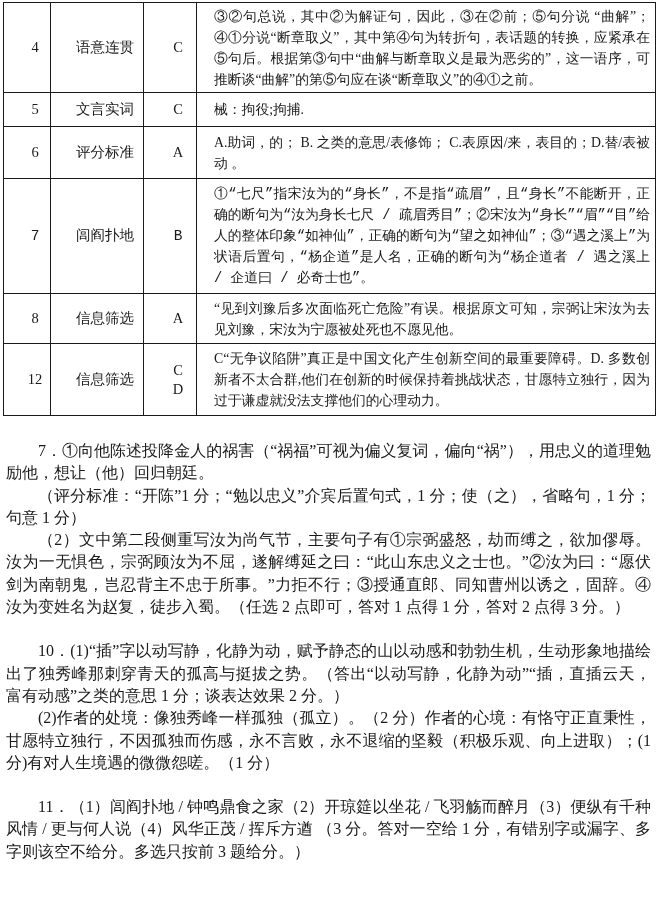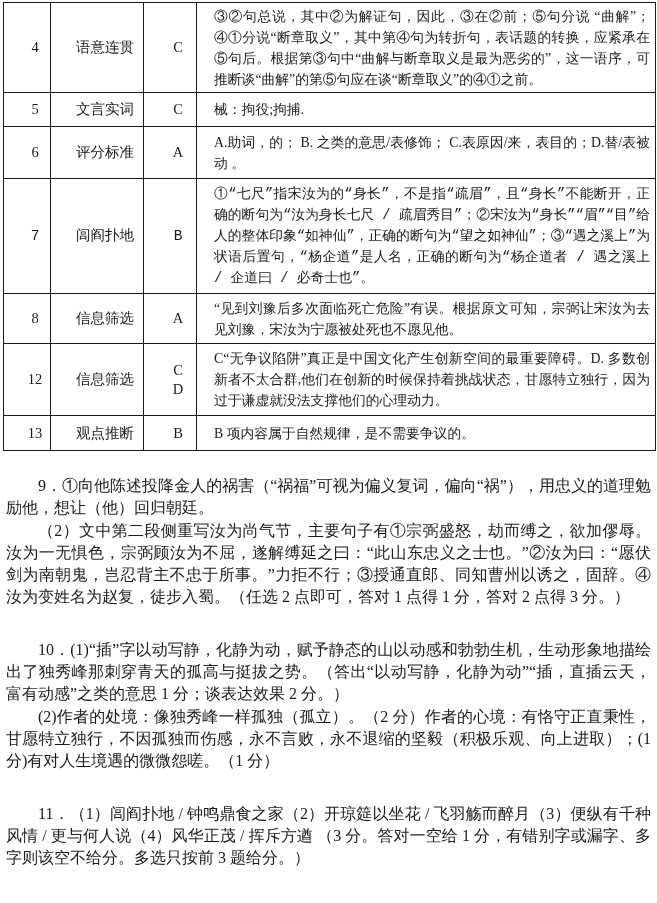--- a/index.html
+++ b/index.html
@@ -51,21 +51,21 @@
     margin-top: 24px;
     padding: 0 4px 0 3px;
     font-size: 16px;
     line-height: 22.3px;
   }
   .answers p {
     margin: 0;
     text-indent: 2em;
     text-align: justify;
   }
-  .answers p.gap { margin-top: 30px; }
+  .answers p.gap { margin-top: 22px; }
 </style>
 </head>
 <body>
 
 <div class="page">
 
   <table class="answer-table">
     <colgroup>
       <col class="c1">
         <col class="c2">
@@ -103,31 +103,26 @@
         <td class="cell-ans">A</td>
         <td class="cell-det">“见到刘豫后多次面临死亡危险”有误。根据原文可知，宗弼让宋汝为去见刘豫，宋汝为宁愿被处死也不愿见他。</td>
       </tr>
       <tr class="r12">
         <td class="cell-num">12</td>
         <td class="cell-cat">信息筛选</td>
         <td class="cell-ans">C
 D</td>
         <td class="cell-det">C“无争议陷阱”真正是中国文化产生创新空间的最重要障碍。D. 多数创新者不太合群,他们在创新的时候保持着挑战状态，甘愿特立独行，因为过于谦虚就没法支撑他们的心理动力。</td>
       </tr>
-      <tr class="r13">
-        <td class="cell-num">13</td>
-        <td class="cell-cat">观点推断</td>
-        <td class="cell-ans">B</td>
-        <td class="cell-det">B 项内容属于自然规律，是不需要争议的。</td>
-      </tr>
     </tbody>
   </table>
 
   <div class="answers">
-    <p>9．①向他陈述投降金人的祸害（“祸福”可视为偏义复词，偏向“祸”），用忠义的道理勉励他，想让（他）回归朝廷。</p>
+    <p>7．①向他陈述投降金人的祸害（“祸福”可视为偏义复词，偏向“祸”），用忠义的道理勉励他，想让（他）回归朝廷。</p>
+    <p>（评分标准：“开陈”1 分；“勉以忠义”介宾后置句式，1 分；使（之），省略句，1 分；句意 1 分）</p>
     <p>（2）文中第二段侧重写汝为尚气节，主要句子有①宗弼盛怒，劫而缚之，欲加僇辱。汝为一无惧色，宗弼顾汝为不屈，遂解缚延之曰：“此山东忠义之士也。”②汝为曰：“愿伏剑为南朝鬼，岂忍背主不忠于所事。”力拒不行；③授通直郎、同知曹州以诱之，固辞。④汝为变姓名为赵复，徒步入蜀。（任选 2 点即可，答对 1 点得 1 分，答对 2 点得 3 分。）</p>
 
     <p class="gap">10．(1)“插”字以动写静，化静为动，赋予静态的山以动感和勃勃生机，生动形象地描绘出了独秀峰那刺穿青天的孤高与挺拔之势。（答出“以动写静，化静为动”“插，直插云天，富有动感”之类的意思 1 分；谈表达效果 2 分。）</p>
     <p>(2)作者的处境：像独秀峰一样孤独（孤立）。（2 分）作者的心境：有恪守正直秉性，甘愿特立独行，不因孤独而伤感，永不言败，永不退缩的坚毅（积极乐观、向上进取）；(1分)有对人生境遇的微微怨嗟。（1 分）</p>
 
     <p class="gap">11．（1）闾阎扑地 / 钟鸣鼎食之家（2）开琼筵以坐花 / 飞羽觞而醉月（3）便纵有千种风情 / 更与何人说（4）风华正茂 / 挥斥方遒 （3 分。答对一空给 1 分，有错别字或漏字、多字则该空不给分。多选只按前 3 题给分。）</p>
   </div>
 
 </div>
 

